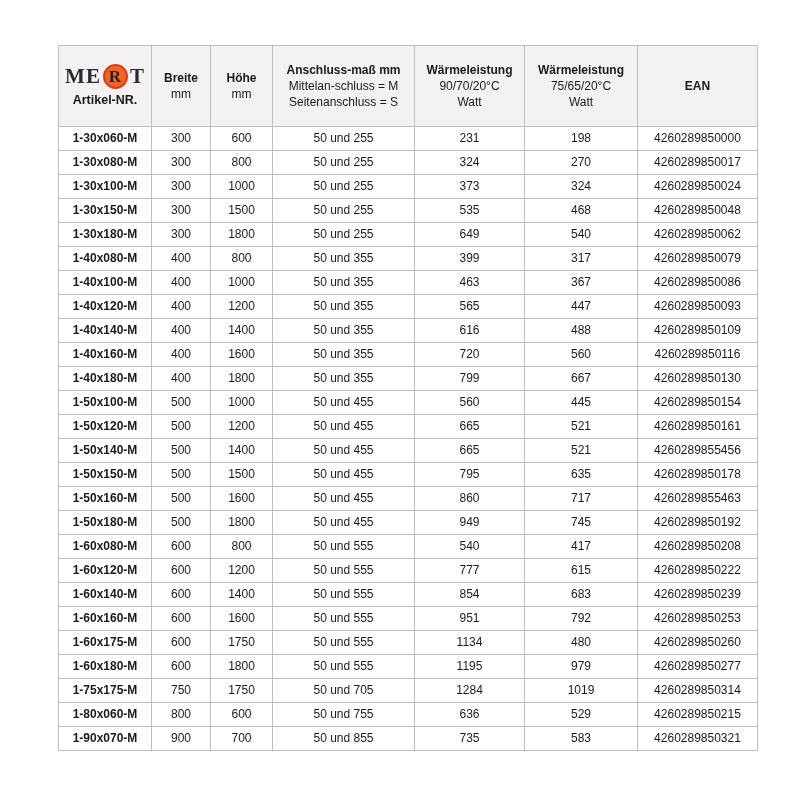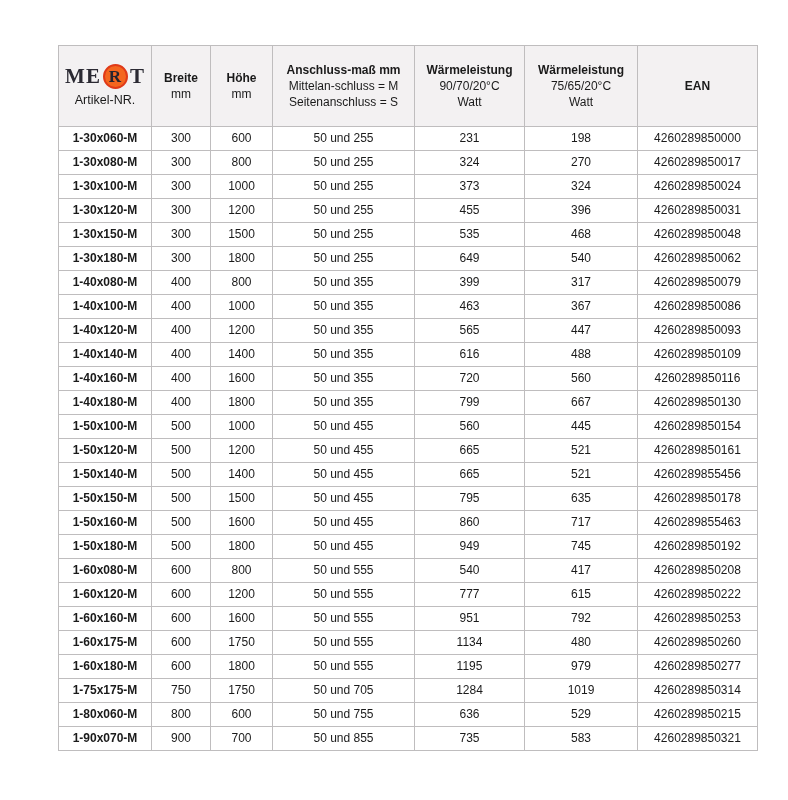--- a/index.html
+++ b/index.html
@@ -62,21 +62,21 @@
     border-radius: 50%;
     background: #f4661f;
     border: 2px solid #e03a18;
     color: #26242e;
     font-size: 17px;
     margin: 0 1px;
   }
   .logo-sub {
     font-family: "Liberation Sans", sans-serif;
     font-size: 12.5px;
-    font-weight: normal;
+    font-weight: bold;
     color: #1a1a1a;
     margin-top: 4px;
   }
 </style>
 </head>
 <body>
 
 <div class="table-wrap">
   <table class="spec-table">
     <colgroup>
@@ -148,29 +148,20 @@
         <tr>
           <td class="artikel">1-30x100-M</td>
           <td>300</td>
           <td>1000</td>
           <td>50 und 255</td>
           <td>373</td>
           <td>324</td>
           <td>4260289850024</td>
         </tr>
         <tr>
-          <td class="artikel">1-30x120-M</td>
-          <td>300</td>
-          <td>1200</td>
-          <td>50 und 255</td>
-          <td>455</td>
-          <td>396</td>
-          <td>4260289850031</td>
-        </tr>
-        <tr>
           <td class="artikel">1-30x150-M</td>
           <td>300</td>
           <td>1500</td>
           <td>50 und 255</td>
           <td>535</td>
           <td>468</td>
           <td>4260289850048</td>
         </tr>
         <tr>
           <td class="artikel">1-30x180-M</td>
@@ -299,20 +290,29 @@
           <td>4260289850208</td>
         </tr>
         <tr>
           <td class="artikel">1-60x120-M</td>
           <td>600</td>
           <td>1200</td>
           <td>50 und 555</td>
           <td>777</td>
           <td>615</td>
           <td>4260289850222</td>
+        </tr>
+        <tr>
+          <td class="artikel">1-60x140-M</td>
+          <td>600</td>
+          <td>1400</td>
+          <td>50 und 555</td>
+          <td>854</td>
+          <td>683</td>
+          <td>4260289850239</td>
         </tr>
         <tr>
           <td class="artikel">1-60x160-M</td>
           <td>600</td>
           <td>1600</td>
           <td>50 und 555</td>
           <td>951</td>
           <td>792</td>
           <td>4260289850253</td>
         </tr>

